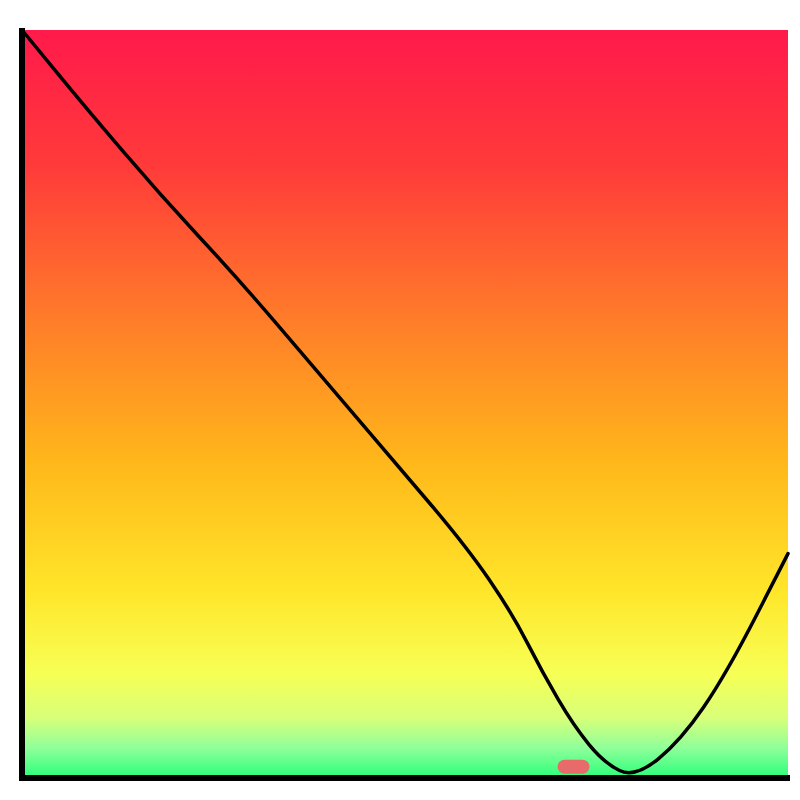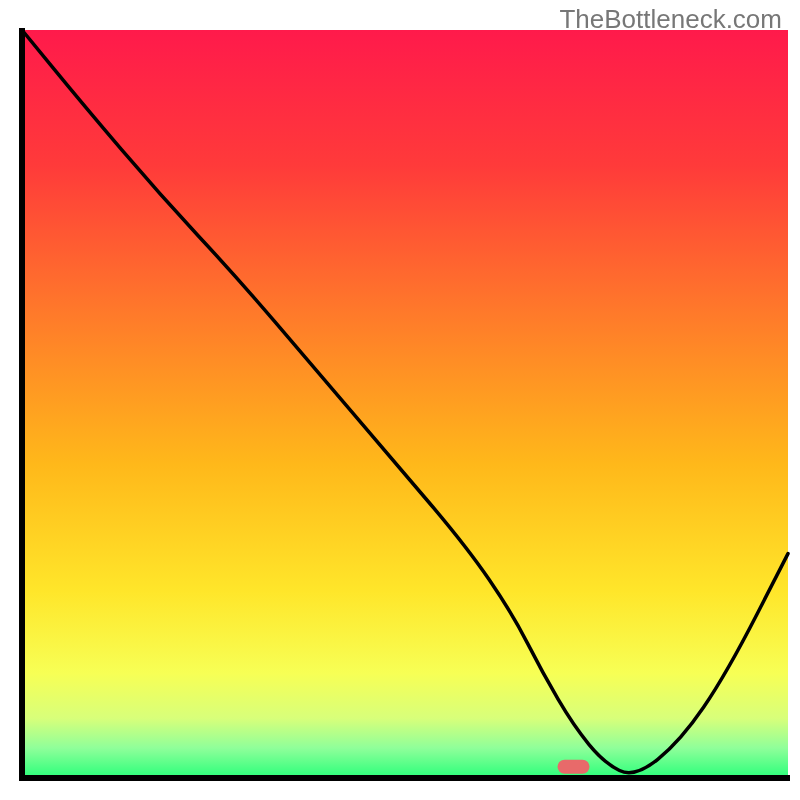--- a/index.html
+++ b/index.html
@@ -28,21 +28,20 @@
   svg {
     position: absolute;
     top: 0;
     left: 0;
   }
 </style>
 </head>
 <body>
 
 <div class="chart-wrap">
-  <div class="watermark">TheBottleneck.com</div>
 
   <svg id="chart-svg" width="800" height="800" viewBox="0 0 800 800">
     <defs>
       <linearGradient id="bg-grad" x1="0" y1="0" x2="0" y2="1">
           <stop offset="0.0%" stop-color="#ff1a4b"></stop>
           <stop offset="18.0%" stop-color="#ff3a3a"></stop>
           <stop offset="38.0%" stop-color="#ff7a2a"></stop>
           <stop offset="58.0%" stop-color="#ffb81a"></stop>
           <stop offset="75.0%" stop-color="#ffe62a"></stop>
           <stop offset="86.0%" stop-color="#f7ff55"></stop>

